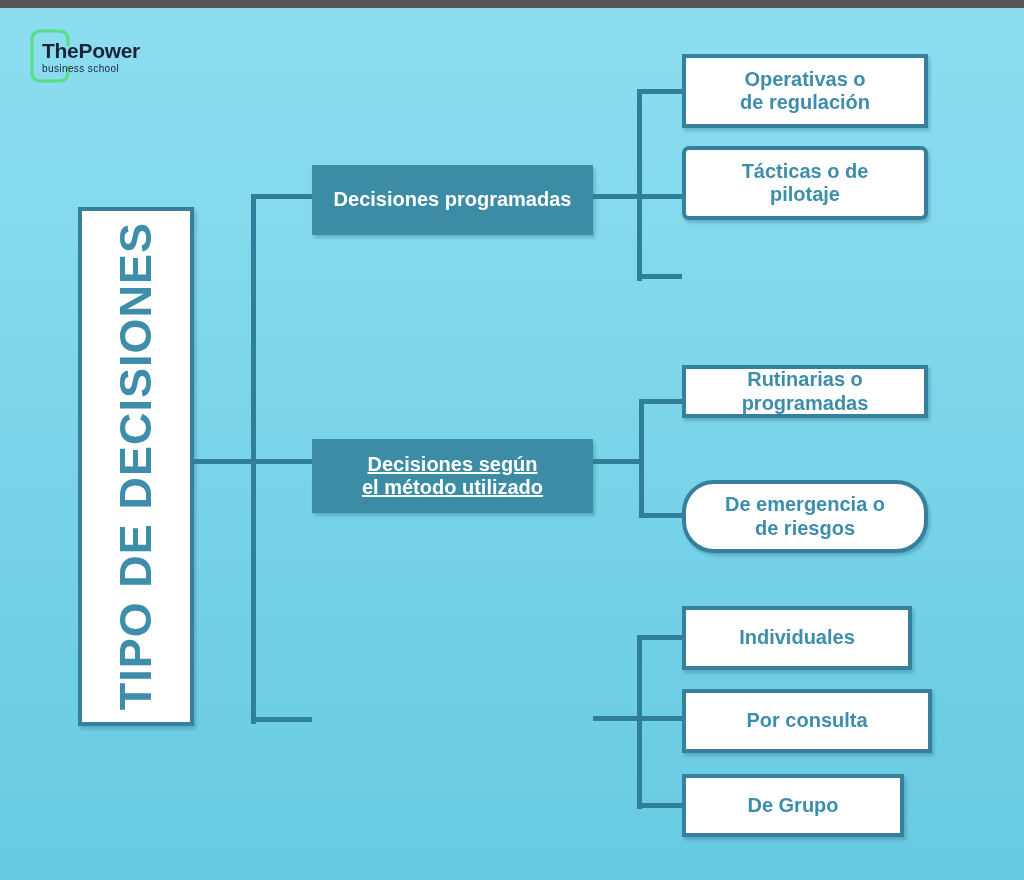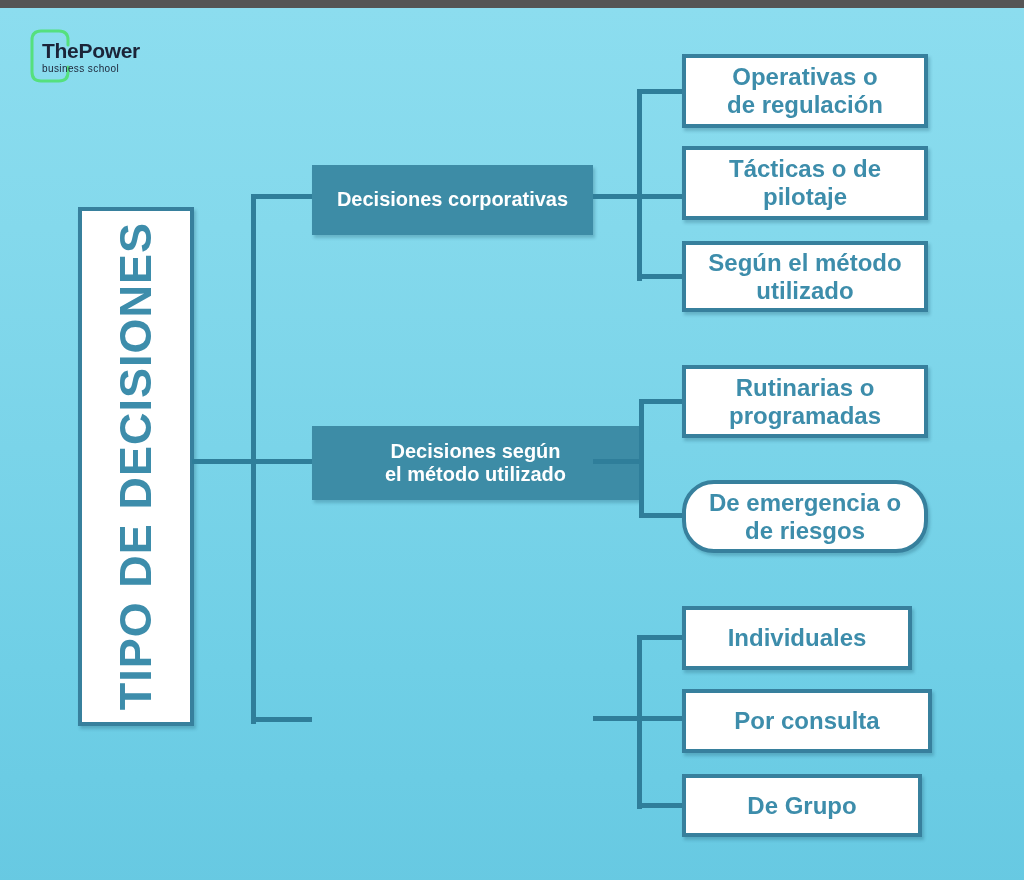--- a/index.html
+++ b/index.html
@@ -48,35 +48,35 @@
     color:#3d8dab;letter-spacing:1px;
   }
   .tnode{
     background:#3d8ca6;color:#ffffff;
     font-size:20px;
     box-shadow:2px 3px 3px rgba(32,92,116,0.30);
   }
   .wnode{
     background:#ffffff;color:#3d8dab;
     border:4px solid #37809d;box-sizing:border-box;
-    font-size:24px;
+    font-size:20px;
     box-shadow:2px 3px 3px rgba(32,92,116,0.30);
   }
   .t1{left:312px;top:157px;width:281px;height:70px;}
-  .t2{left:312px;top:418px;width:327px;height:74px;}
+  .t2{left:312px;top:431px;width:281px;height:74px;text-decoration:underline;}
   .t3{left:312px;top:674px;width:281px;height:73px;}
 
   .r1{left:682px;top:46px; width:246px;height:74px;}
-  .r2{left:682px;top:138px;width:246px;height:74px;}
+  .r2{left:682px;top:138px;width:246px;height:74px;border-radius:7px;}
   .r3{left:682px;top:233px;width:246px;height:71px;}
-  .r4{left:682px;top:357px;width:246px;height:73px;}
+  .r4{left:682px;top:357px;width:246px;height:53px;}
   .r5{left:682px;top:472px;width:246px;height:73px;border-radius:32px;}
   .r6{left:682px;top:598px;width:230px;height:64px;}
   .r7{left:682px;top:681px;width:250px;height:64px;}
-  .r8{left:682px;top:766px;width:240px;height:63px;}
+  .r8{left:682px;top:766px;width:222px;height:63px;}
 
   
   .c{position:absolute;background:#2f7e9a;}
   .lv {left:251px;top:186px;width:5px;height:530px;}
   .lh1{left:251px;top:186px;width:61px;height:5px;}
   .lh2{left:192px;top:451px;width:120px;height:5px;}
   .lh3{left:251px;top:709px;width:61px;height:5px;}
 
   .g1in{left:593px;top:186px;width:47px;height:5px;}
   .g1v {left:637px;top:81px;width:5px;height:192px;}
@@ -108,38 +108,34 @@
       <div class="brand">ThePower</div>
       <div class="tagline">business school</div>
     </div>
   </div>
 
   <div class="node root">
     <span class="root-label">TIPO DE DECISIONES</span>
   </div>
 
   <div class="node tnode t1">
-    <span>Decisiones corporativas</span>
+    <span>Decisiones programadas</span>
   </div>
   <div class="node tnode t2">
     <span>Decisiones según
 el método utilizado</span>
   </div>
 
   <div class="node wnode r1">
     <span>Operativas o
 de regulación</span>
   </div>
   <div class="node wnode r2">
     <span>Tácticas o de
 pilotaje</span>
-  </div>
-  <div class="node wnode r3">
-    <span>Según el método
-utilizado</span>
   </div>
   <div class="node wnode r4">
     <span>Rutinarias o
 programadas</span>
   </div>
   <div class="node wnode r5">
     <span>De emergencia o
 de riesgos</span>
   </div>
   <div class="node wnode r6">

